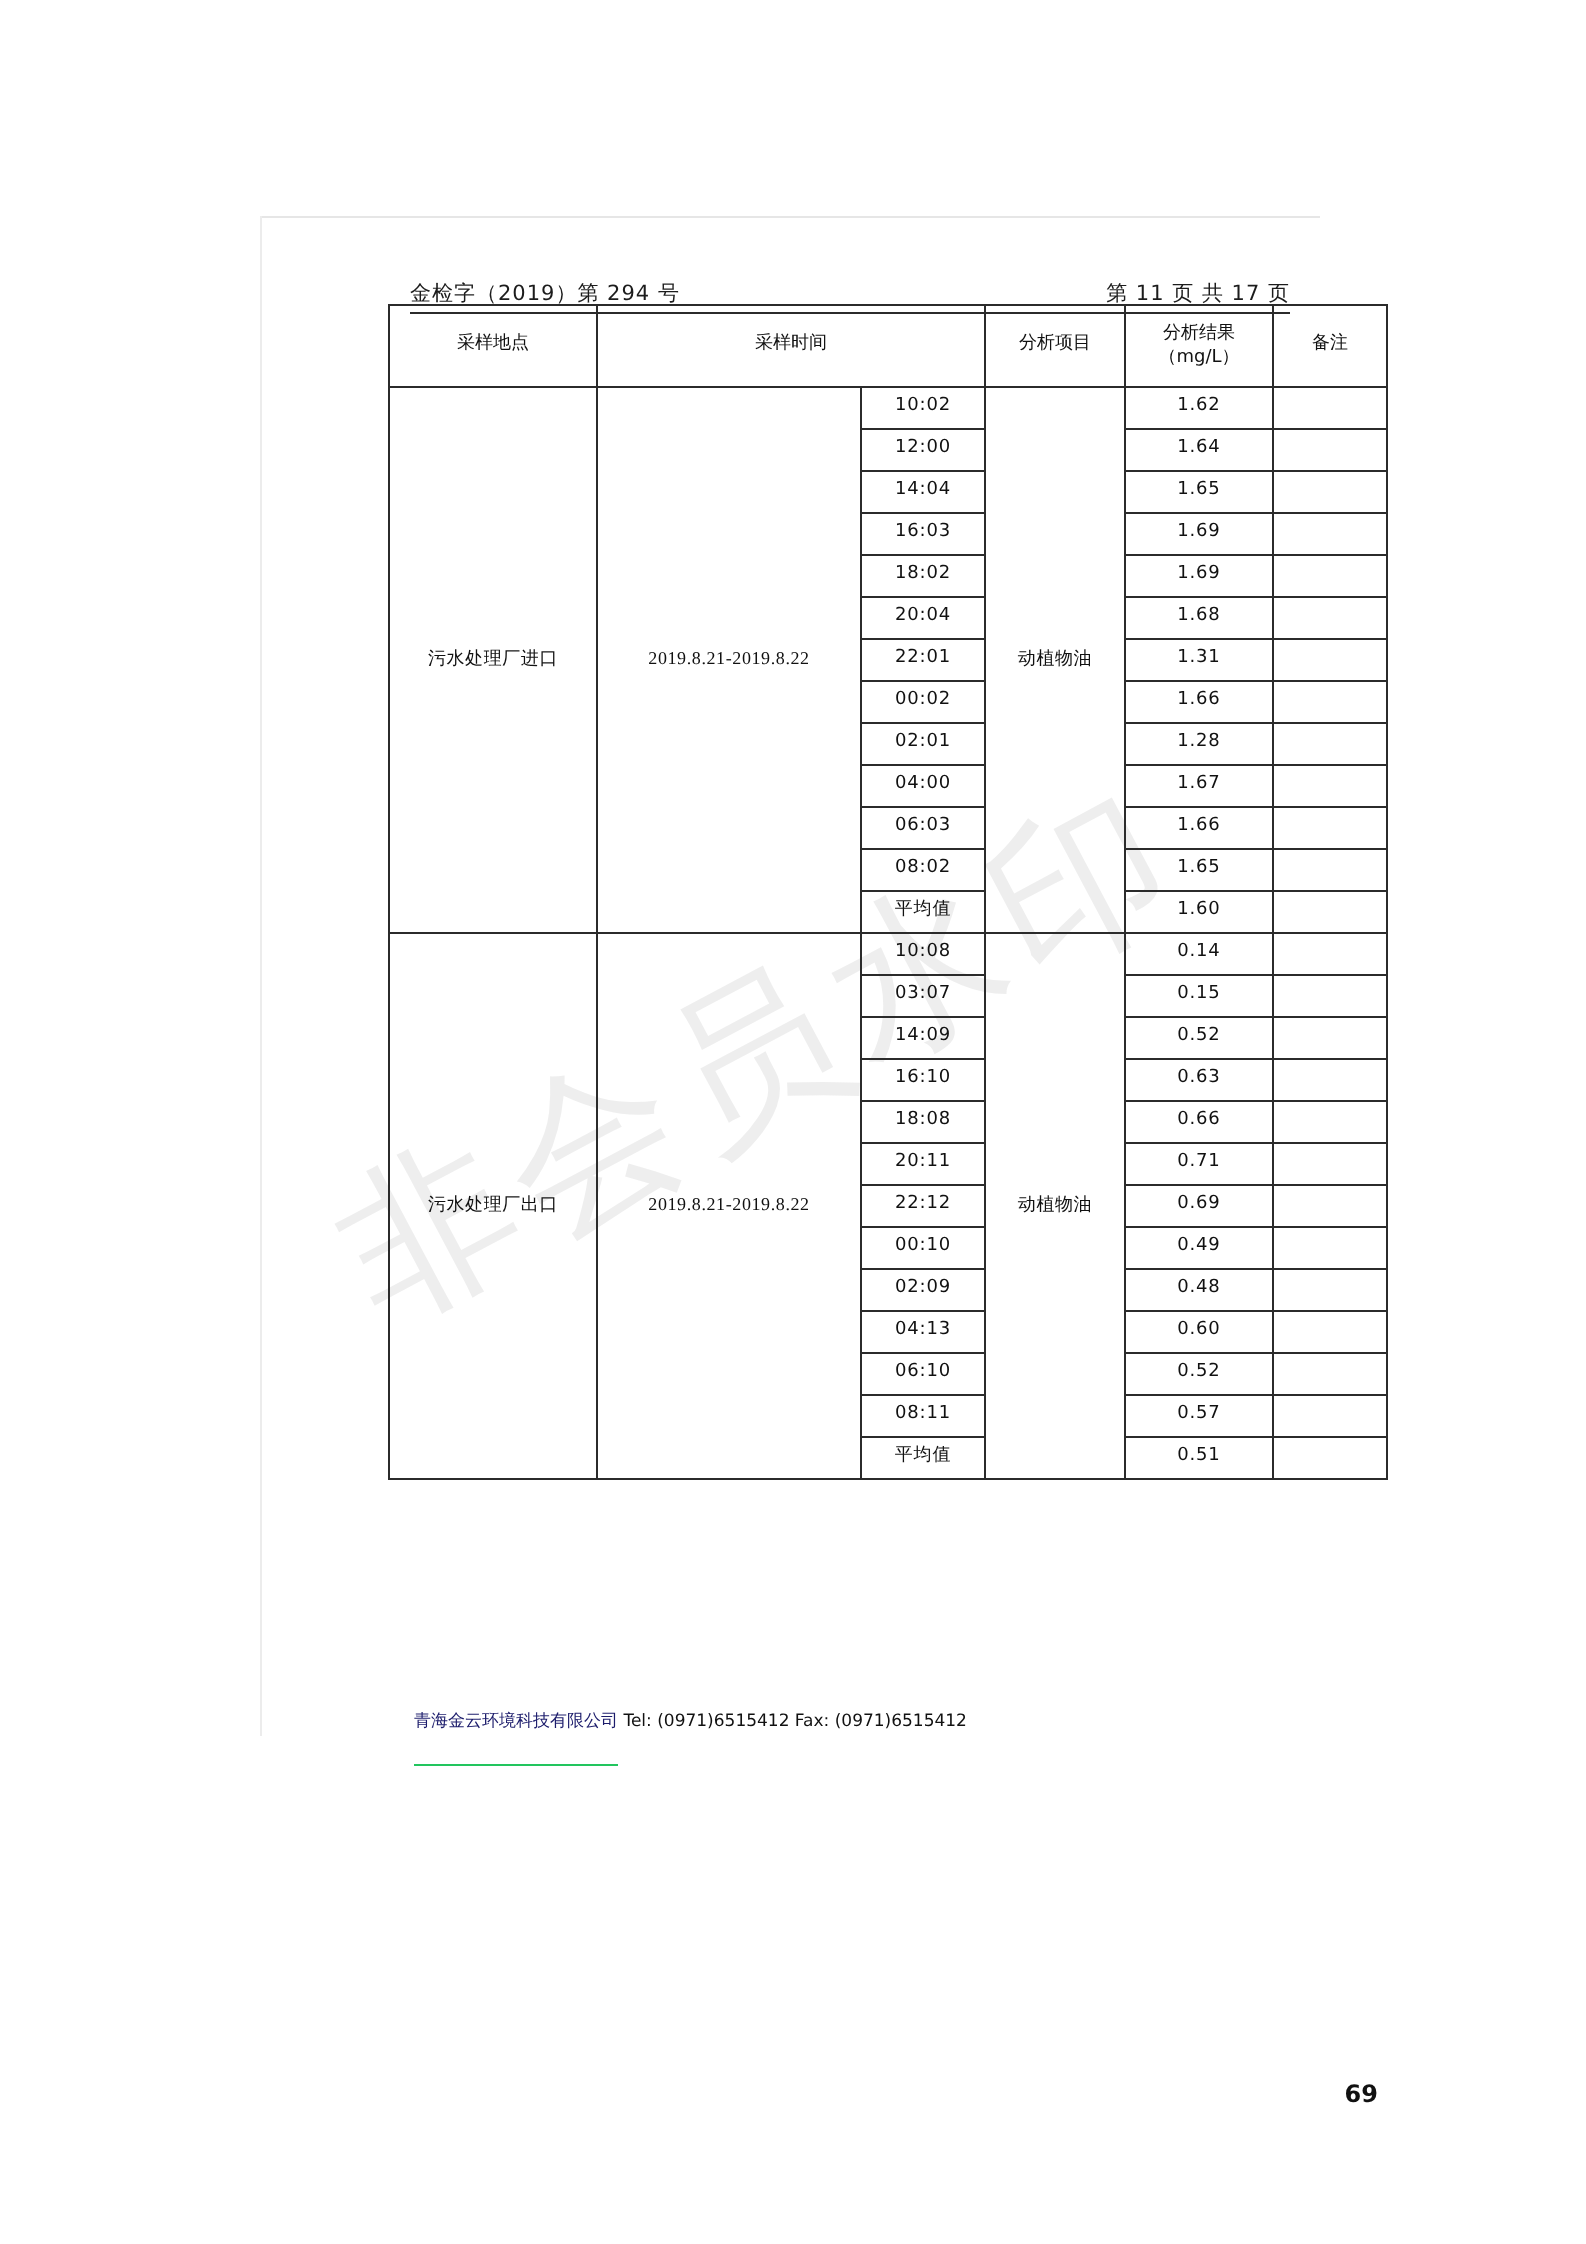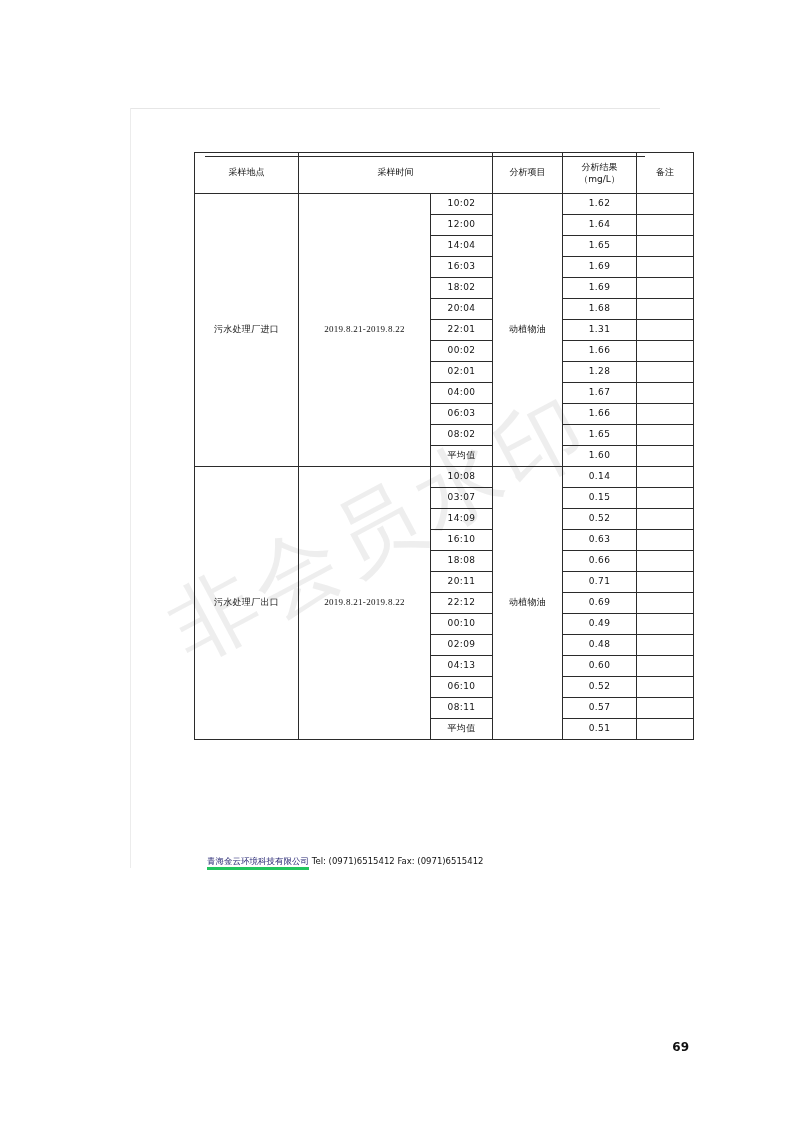--- a/index.html
+++ b/index.html
@@ -118,22 +118,22 @@
     position: absolute;
     left: 207px;
     top: 855px;
     font-size: 8.5px;
     color: #1b1b6b;
     line-height: 1.6;
   }
   .footer .line1 { white-space: nowrap; }
   .footer .line1 .company {
     color: #1b1b6b;
-    border-bottom: 3px solid #22c55e;
-    padding-bottom: 1px;
+    border-bottom: 1px solid #22c55e;
+    padding-bottom: 16px;
   }
   .footer .line1 .tel { color: #111; margin-top: 42px; }
   .footer .line2 { color: #1b1b6b; margin-top: 2px; white-space: nowrap; }
 
   .page-number {
     position: absolute;
     right: 104px;
     top: 1040px;
     font-size: 12px;
     font-weight: bold;
@@ -141,20 +141,24 @@
   }
 </style>
 </head>
 <body>
 
 <div class="page">
 
   <div class="scan-edge-top"></div>
   <div class="scan-edge-left"></div>
 
+  <div class="header">
+    <span class="doc-no">金检字（2019）第 294 号</span>
+    <span class="page-no">第 11 页 共 17 页</span>
+  </div>
   <div class="rule"></div>
 
   <div class="watermark">非会员水印</div>
 
   <div class="tbl-wrap">
     <table class="report">
       <colgroup>
         <col class="col-loc">
           <col class="col-time">
           <col class="col-hour">

